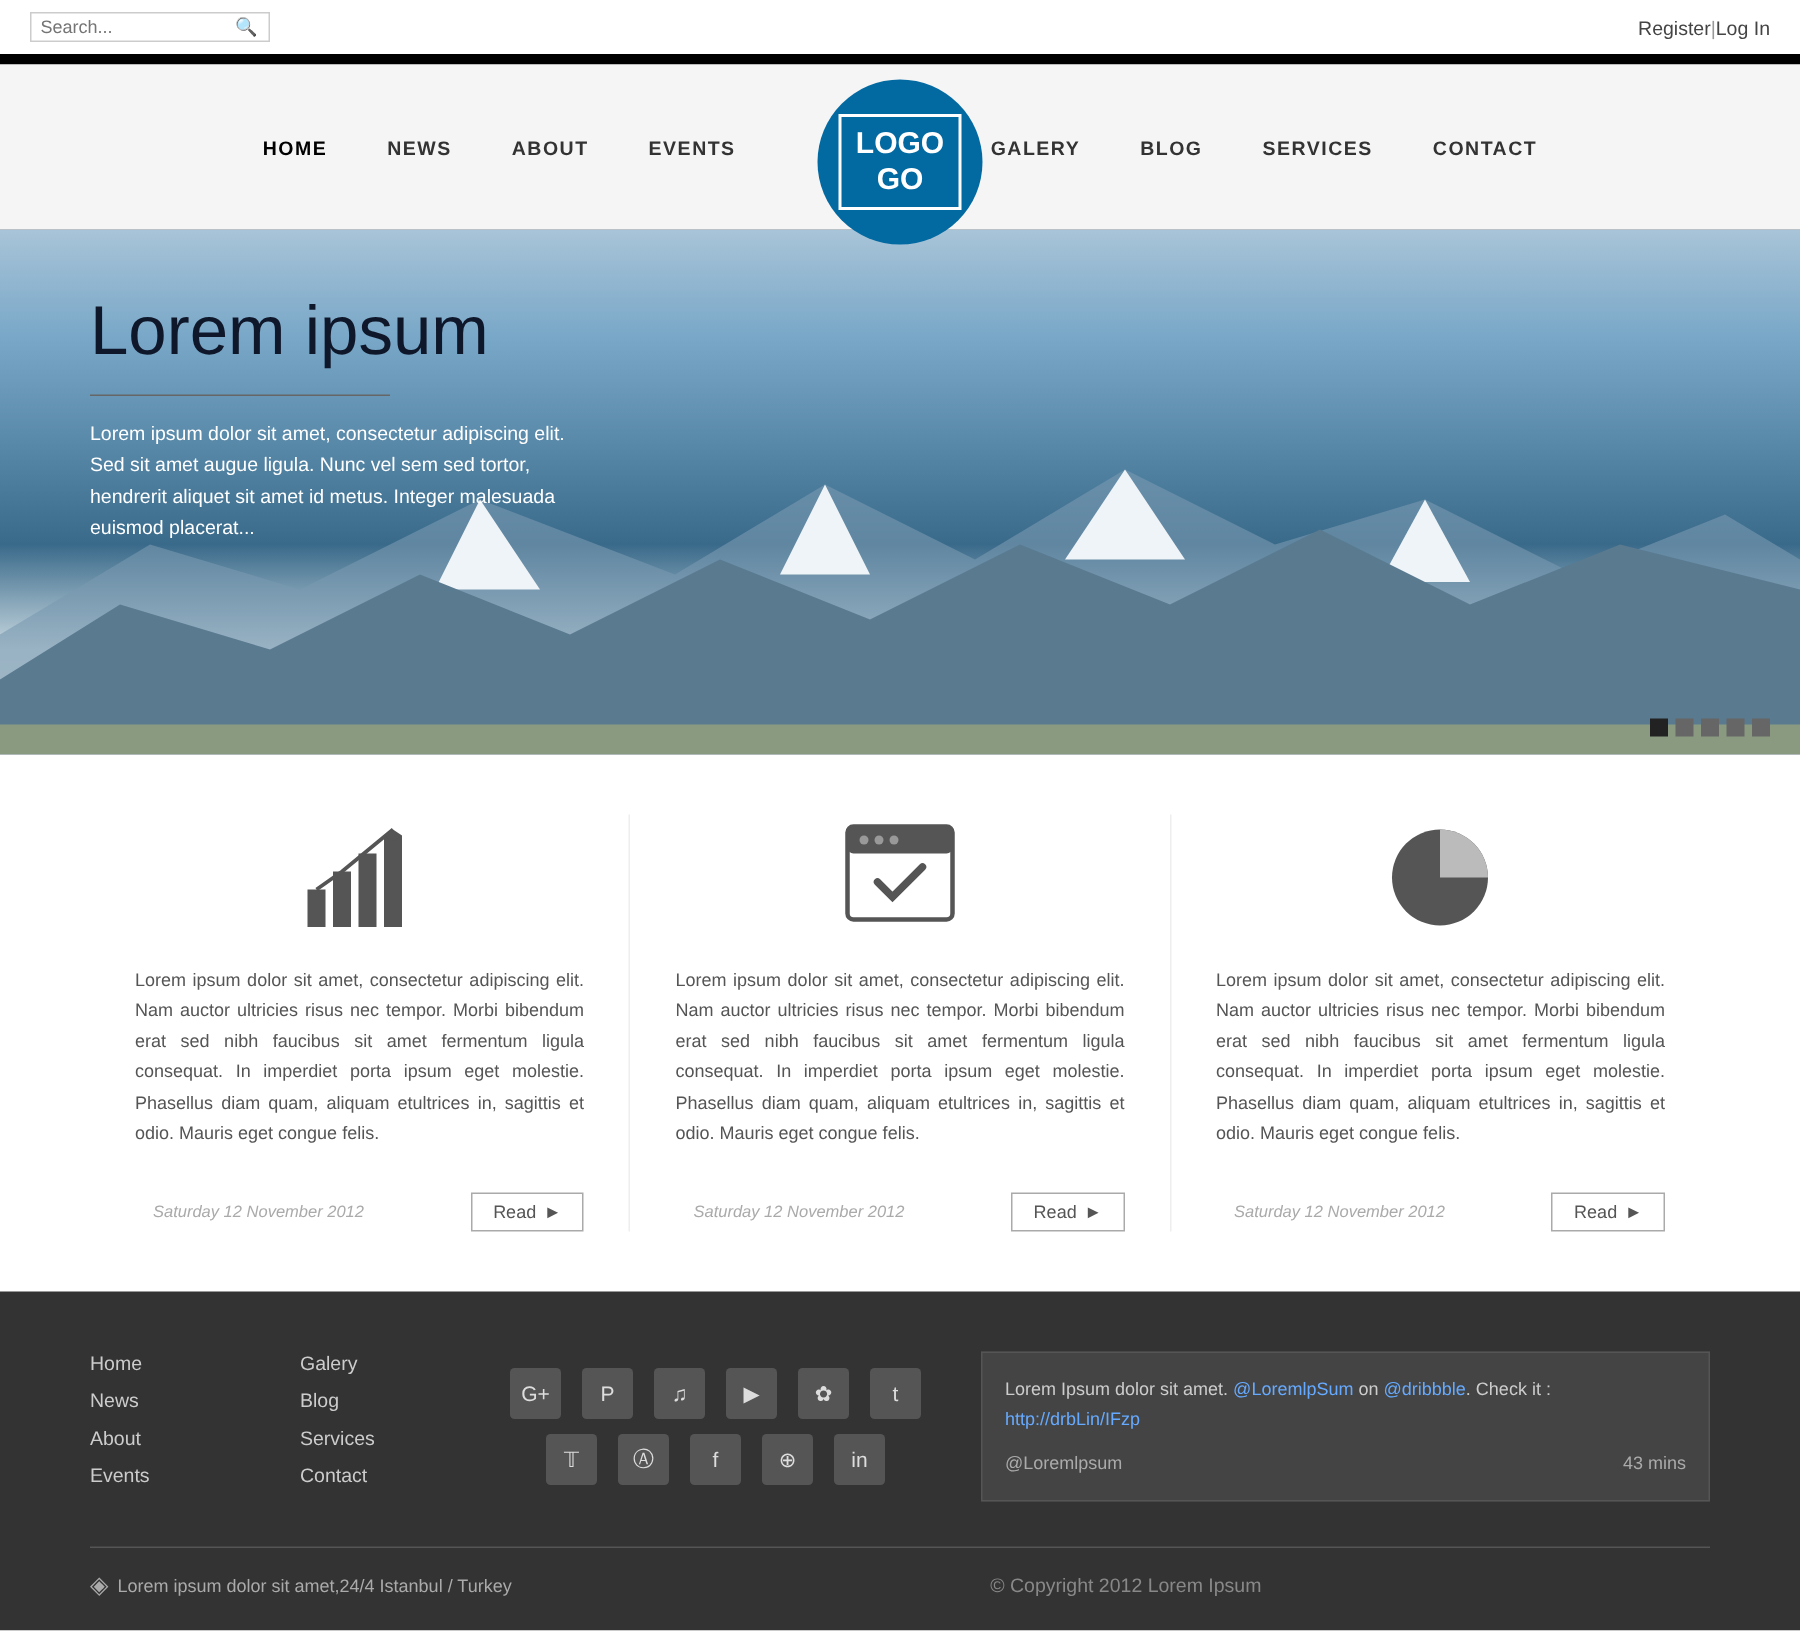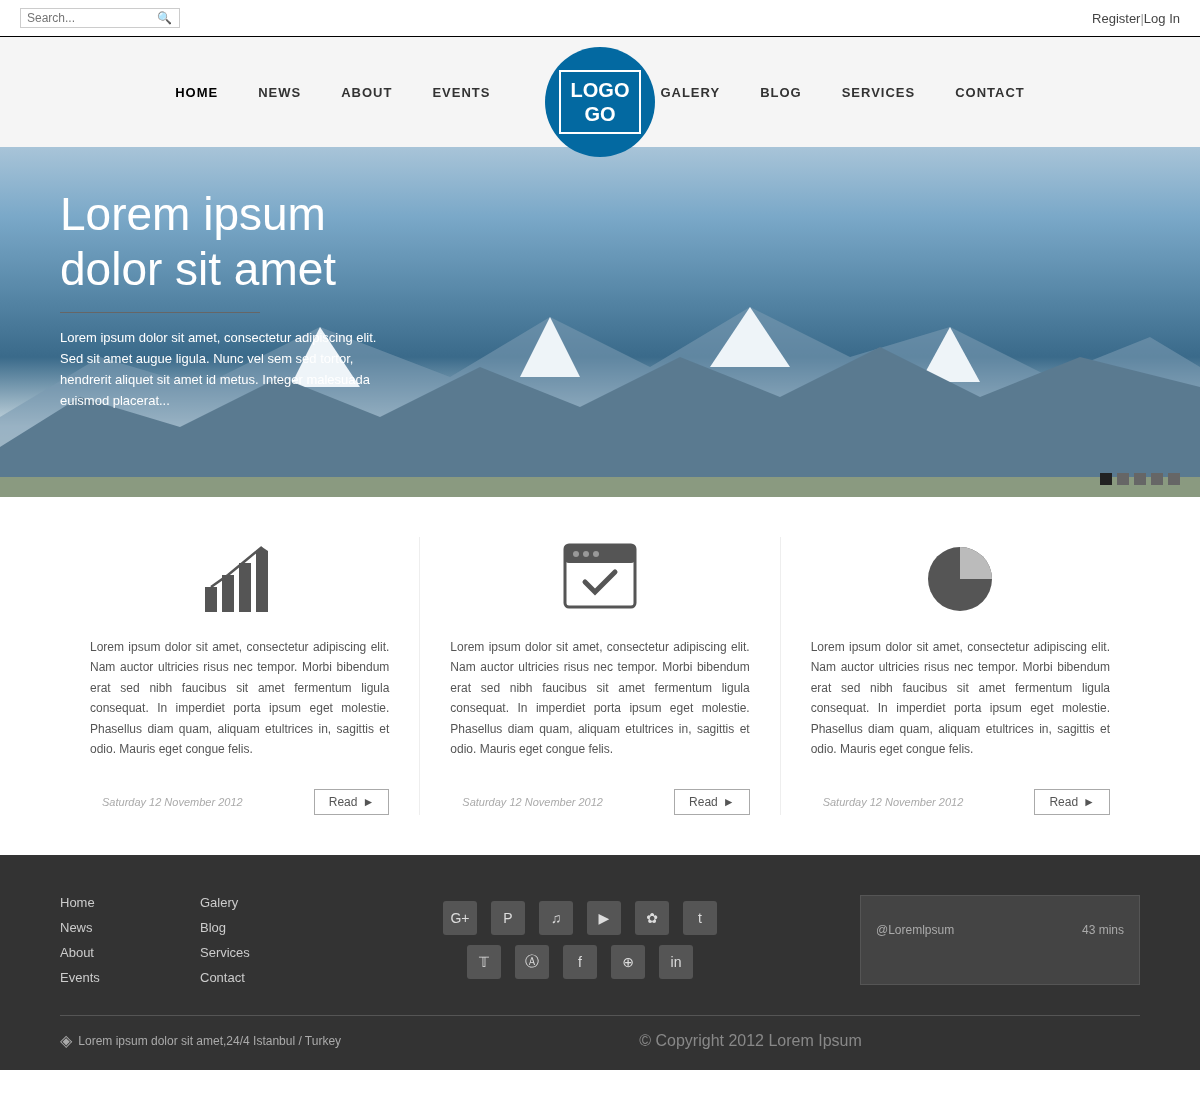--- a/index.html
+++ b/index.html
@@ -5,21 +5,21 @@
     * { margin: 0; padding: 0; box-sizing: border-box; }
     body { font-family: Arial, sans-serif; background: #fff; width: 1200px; }
 
     
     .top-bar {
       background: #fff;
       display: flex;
       justify-content: space-between;
       align-items: center;
       padding: 8px 20px;
-      border-bottom: 1px solid #000000;
+      border-bottom: 7px solid #000000;
     }
     .search-box {
       display: flex;
       align-items: center;
       border: 1px solid #ccc;
       padding: 2px 6px;
       width: 160px;
     }
     .search-box input {
       border: none;
@@ -119,21 +119,21 @@
       position: absolute;
       top: 40px;
       left: 60px;
       color: #222;
       z-index: 2;
     }
     .hero-title {
       font-size: 46px;
       font-weight: 300;
       line-height: 1.2;
-      color: #ffffff;
+      color: #0f172a;
     }
     .hero-divider {
       width: 200px;
       height: 1px;
       background: #666;
       margin: 15px 0;
     }
     .hero-desc {
       font-size: 13px;
       color: #ffffff;
@@ -288,21 +288,21 @@
     .footer-address {
       display: flex;
       align-items: center;
       gap: 6px;
       font-size: 12px;
       color: #aaa;
     }
     .copyright {
       text-align: center;
       flex: 1;
-      font-size: 16px;
+      font-size: 13px;
       color: #888;
     }
 
     
     .icon-chart svg, .icon-calendar svg, .icon-pie svg {
       fill: #555;
     }
   </style>
 </head>
 <body>
@@ -378,21 +378,20 @@
     <polygon points="950,30 920,85 980,85" fill="#eef4f8"></polygon>
 
     <polygon points="0,200 0,150 80,100 180,130 280,80 380,120 480,70 580,110 680,60 780,100 880,50 980,100 1080,60 1200,90 1200,200" fill="#5a7a90"></polygon>
 
     <polygon points="0,200 0,180 1200,180 1200,200" fill="#8a9a80"></polygon>
   </svg>
 
   <div class="hero-content">
     <h1 class="hero-title">
       <span>Lorem ipsum</span><br>
-      <span>dolor sit amet</span>
     </h1>
     <div class="hero-divider"></div>
     <p class="hero-desc">Lorem ipsum dolor sit amet, consectetur adipiscing elit. Sed sit amet augue ligula. Nunc vel sem sed tortor, hendrerit aliquet sit amet id metus. Integer malesuada euismod placerat...</p>
   </div>
 
   <div class="slider-dots">
     <div class="slider-dot active"></div>
     <div class="slider-dot"></div>
     <div class="slider-dot"></div>
     <div class="slider-dot"></div>
@@ -499,20 +498,28 @@
       <div class="social-row">
         <a href="#" class="social-icon">𝕋</a>
         <a href="#" class="social-icon">Ⓐ</a>
         <a href="#" class="social-icon">f</a>
         <a href="#" class="social-icon">⊕</a>
         <a href="#" class="social-icon">in</a>
       </div>
     </div>
 
     <div class="footer-tweet">
+      <div>
+        <span>Lorem Ipsum dolor sit amet.</span>
+        <a href="#">@LoremlpSum</a>
+        <span>on</span>
+        <a href="#">@dribbble</a>.
+        <span>Check it :</span>
+        <a href="#">http://drbLin/IFzp</a>
+      </div>
       <div class="tweet-author">
         <span>@Loremlpsum</span>
         <span>43 mins</span>
       </div>
     </div>
   </div>
 
   <div class="footer-bottom">
     <div class="footer-address">
       <span style="color:#aaa;font-size:16px;">◈</span>

